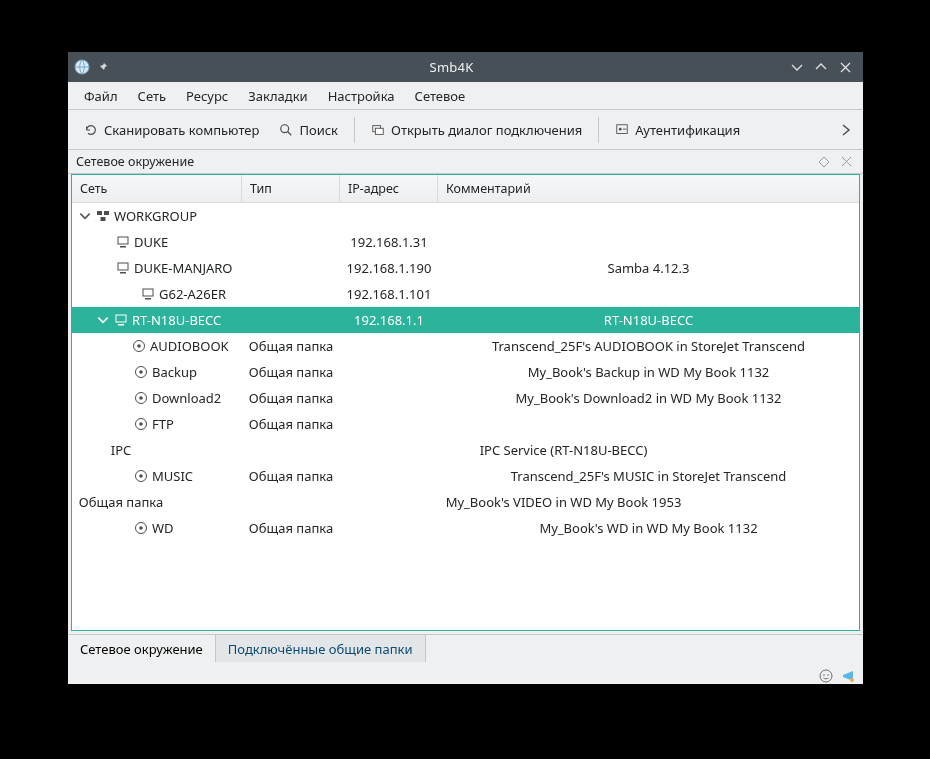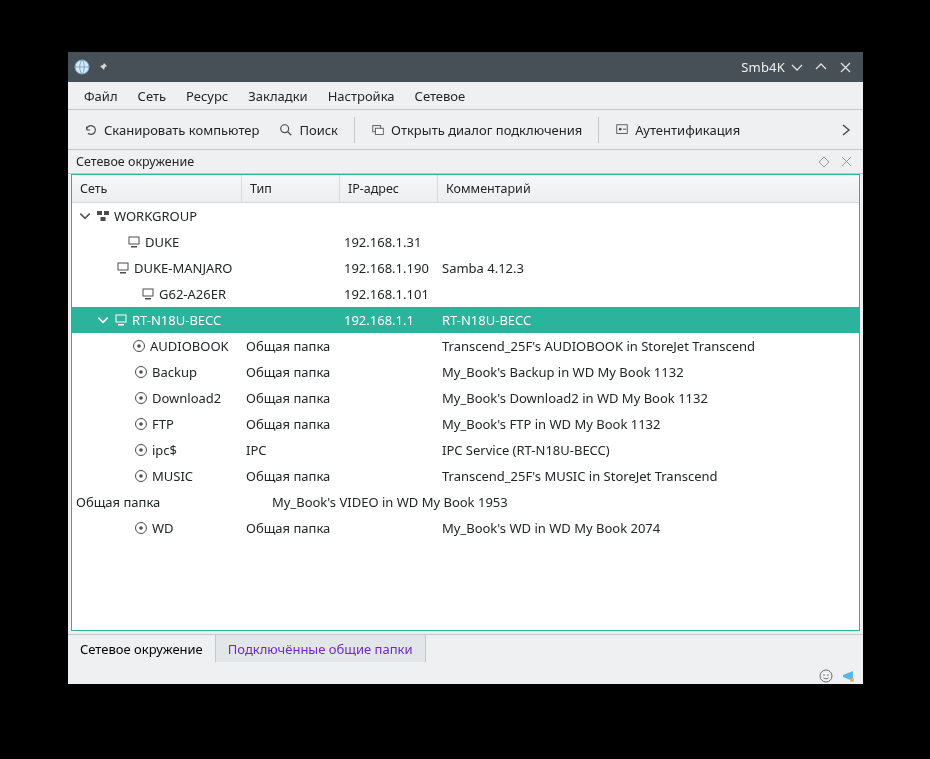--- a/index.html
+++ b/index.html
@@ -1,45 +1,45 @@
 <!DOCTYPE html>
 <html><head>
 <meta charset="utf-8">
 <style>
 * { box-sizing: border-box; margin: 0; padding: 0; font-family: "Noto Sans", "Segoe UI", sans-serif; }
 body { background: #000; width: 930px; height: 759px; position: relative; }
 .window { position: absolute; left: 68px; top: 52px; width: 795px; height: 632px; background: #eff0f1; display: flex; flex-direction: column; box-shadow: 0 0 2px rgba(0,0,0,0.5); }
 .titlebar { height: 30px; background: #475057; color: #eff0f1; display: flex; align-items: center; padding: 0 6px; font-size: 13px; }
 .titlebar .app-icon { width: 16px; height: 16px; margin-right: 6px; }
 .titlebar .pin-icon { width: 14px; height: 14px; margin-right: 8px; opacity: 0.85; }
-.titlebar .title { flex: 1; text-align: right; letter-spacing: 0.2px; }
+.titlebar .title { flex: 1; text-align: center; letter-spacing: 0.2px; }
 .titlebar .win-btn { width: 24px; height: 24px; display: flex; align-items: center; justify-content: center; opacity: 0.9; }
 .menubar { height: 28px; display: flex; align-items: center; padding: 0 6px; font-size: 13px; color: #232627; border-bottom: 1px solid #c2c8cc; }
 .menubar .menu-item { padding: 4px 10px; cursor: default; }
 .toolbar { height: 40px; display: flex; align-items: center; padding: 0 6px; border-bottom: 1px solid #c2c8cc; font-size: 13px; color: #232627; }
 .toolbar .tbtn { display: flex; align-items: center; height: 32px; padding: 0 10px; gap: 6px; cursor: default; }
 .toolbar .sep { width: 1px; height: 26px; background: #c2c8cc; margin: 0 6px; }
 .toolbar .grow { flex: 1; }
 .panel-header { height: 24px; display: flex; align-items: center; padding: 0 8px; font-size: 12.5px; color: #232627; border-bottom: 1px solid #c2c8cc; }
 .panel-header .ph-title { flex: 1; }
 .panel-header .ph-btn { width: 18px; height: 18px; display: flex; align-items: center; justify-content: center; opacity: 0.7; margin-left: 4px; }
 .tree-wrap { flex: 1; padding: 0 3px 3px 3px; display: flex; flex-direction: column; min-height: 0; }
 .tree { flex: 1; background: #fff; border: 1px solid #2db39b; display: flex; flex-direction: column; overflow: hidden; }
 .thead { display: flex; height: 28px; border-bottom: 1px solid #d7dbde; background: linear-gradient(#f6f7f8,#eceeef); font-size: 12.5px; color: #232627; }
 .thead .col { display: flex; align-items: center; padding: 0 8px; border-right: 1px solid #d7dbde; }
 .thead .col:last-child { border-right: none; flex: 1; }
 .tbody { flex: 1; overflow: auto; font-size: 13px; color: #232627; }
 .row { display: flex; height: 26px; align-items: center; }
 .row.selected { background: #2cb39b; color: #fff; }
-.row .cell { padding: 0 4px; overflow: hidden; white-space: nowrap; text-overflow: ellipsis; }
+.row .cell { padding: 0 4px; overflow: hidden; white-space: nowrap; text-overflow: ellipsis; text-align: center; }
 .c-net { display: flex; align-items: center; gap: 4px; }
 .ico { width: 14px; height: 14px; display: inline-flex; align-items: center; justify-content: center; flex-shrink: 0; }
 .bottom-tabs { height: 28px; display: flex; align-items: stretch; border-top: 1px solid #c2c8cc; font-size: 13px; }
 .bottom-tabs .btab { padding: 0 12px; display: flex; align-items: center; border-right: 1px solid #c2c8cc; background: #eff0f1; cursor: default; }
-.bottom-tabs .btab.inactive { background: #e3e6e8; color: #6d28d9; }
+.bottom-tabs .btab.inactive { background: #e3e6e8; color: #0c4a6e; }
 .statusbar { height: 22px; display: flex; align-items: center; justify-content: flex-end; padding: 0 8px; gap: 8px; }
 .statusbar .sico { width: 14px; height: 14px; opacity: 0.85; }
 </style>
 </head>
 <body>
 
 <div class="window">
 
   <div class="titlebar">
     <span class="app-icon">
@@ -166,21 +166,21 @@
                 </svg>
               </span>
             <span>WORKGROUP</span>
           </div>
           <div class="cell" style="width:98px"></div>
             <div class="cell" style="width:98px"></div>
             <div class="cell" style="flex:1"></div>
         </div>
 
         <div class="row">
-          <div class="cell c-net" style="width:170px;padding-left:55px">
+          <div class="cell c-net" style="width:170px;padding-left:44px">
             <span class="ico">
                 <svg viewBox="0 0 14 14">
                   <rect x="2" y="2" width="10" height="7" stroke="#4d4d4d" fill="none"></rect>
                   <rect x="4" y="11" width="6" height="1.5" fill="#4d4d4d"></rect>
                 </svg>
               </span>
             <span>DUKE</span>
           </div>
           <div class="cell" style="width:98px"></div>
           <div class="cell" style="width:98px">192.168.1.31</div>
@@ -284,32 +284,22 @@
             <span class="ico">
                 <svg viewBox="0 0 14 14">
                   <circle cx="7" cy="7" r="5.5" stroke="#4d4d4d" fill="none"></circle>
                   <circle cx="7" cy="7" r="1.8" fill="#4d4d4d"></circle>
                 </svg>
               </span>
             <span>FTP</span>
           </div>
           <div class="cell" style="width:98px">Общая папка</div>
           <div class="cell" style="width:98px"></div>
-          <div class="cell" style="flex:1">My_Book's FTP in WD My Book 1132</div>
-        </div>
-        <div class="row">
-          <div class="cell c-net" style="width:170px;padding-left:62px">
-            <span class="ico">
-                <svg viewBox="0 0 14 14">
-                  <circle cx="7" cy="7" r="5.5" stroke="#4d4d4d" fill="none"></circle>
-                  <circle cx="7" cy="7" r="1.8" fill="#4d4d4d"></circle>
-                </svg>
-              </span>
-            <span>ipc$</span>
-          </div>
+        </div>
+        <div class="row">
           <div class="cell" style="width:98px">IPC</div>
           <div class="cell" style="width:98px"></div>
           <div class="cell" style="flex:1">IPC Service (RT-N18U-BECC)</div>
         </div>
         <div class="row">
           <div class="cell c-net" style="width:170px;padding-left:62px">
             <span class="ico">
                 <svg viewBox="0 0 14 14">
                   <circle cx="7" cy="7" r="5.5" stroke="#4d4d4d" fill="none"></circle>
                   <circle cx="7" cy="7" r="1.8" fill="#4d4d4d"></circle>
@@ -331,21 +321,21 @@
             <span class="ico">
                 <svg viewBox="0 0 14 14">
                   <circle cx="7" cy="7" r="5.5" stroke="#4d4d4d" fill="none"></circle>
                   <circle cx="7" cy="7" r="1.8" fill="#4d4d4d"></circle>
                 </svg>
               </span>
             <span>WD</span>
           </div>
           <div class="cell" style="width:98px">Общая папка</div>
           <div class="cell" style="width:98px"></div>
-          <div class="cell" style="flex:1">My_Book's WD in WD My Book 2074</div>
+          <div class="cell" style="flex:1">My_Book's WD in WD My Book 1132</div>
         </div>
 
       </div>
     </div>
   </div>
 
   <div class="bottom-tabs">
     <div class="btab">Сетевое окружение</div>
     <div class="btab inactive">Подключённые общие папки</div>
   </div>

